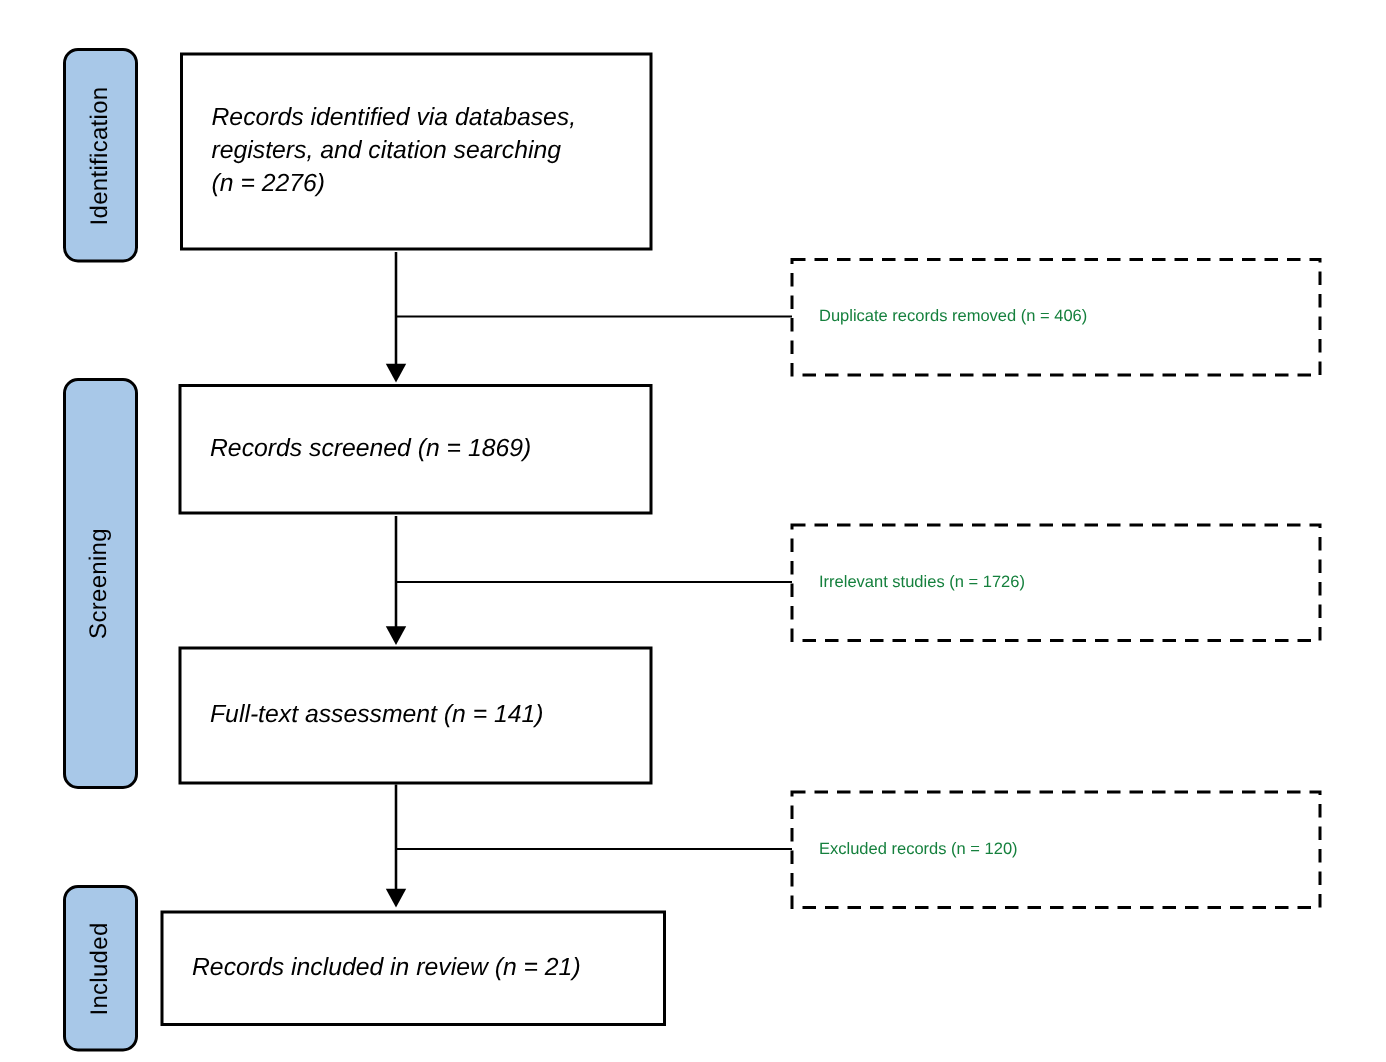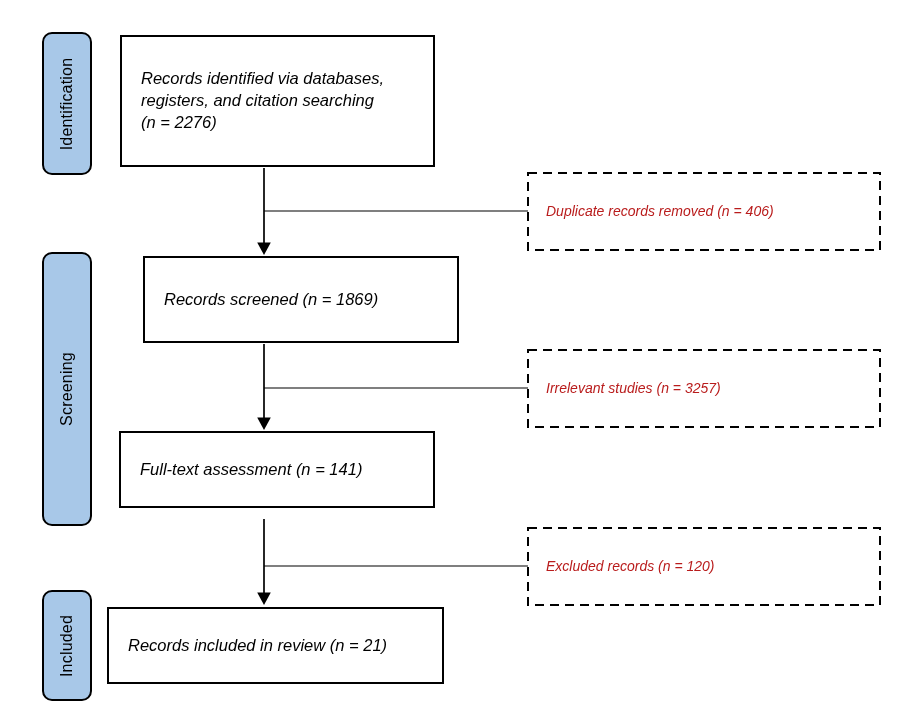--- a/index.html
+++ b/index.html
@@ -61,28 +61,27 @@
     position: absolute;
     z-index: 2;
     background: transparent; 
     display: flex;
     align-items: center;
     box-sizing: border-box;
   }
   .sidebox .txt {
     padding-left: 18px;
     padding-right: 8px;
-    font-size: 14px;
+    font-size: 11px;
     line-height: 1.33;
-    color: #b91c1c;
-    font-style: italic;
+    color: #15803d;
   }
   #b-identified { left: 120px; top: 35px;  width: 315px; height: 132px; }
-  #b-screened   { left: 119px; top: 256px; width: 316px; height: 87px; margin-left: 24px;  }
-  #b-fulltext   { left: 119px; top: 431px; width: 316px; height: 77px;  }
+  #b-screened   { left: 119px; top: 256px; width: 316px; height: 87px;  }
+  #b-fulltext   { left: 119px; top: 431px; width: 316px; height: 92px;  }
   #b-included   { left: 107px; top: 607px; width: 337px; height: 77px;  }
 
   #s-identification { left: 42px; top: 32px;  width: 46px; height: 139px; }
   #s-screening      { left: 42px; top: 252px; width: 46px; height: 270px; }
   #s-included       { left: 42px; top: 590px; width: 46px; height: 107px; }
 
   #d-duplicates { left: 528px; top: 173px; width: 352px; height: 77px; }
   #d-irrelevant { left: 528px; top: 350px; width: 352px; height: 77px; }
   #d-excluded   { left: 528px; top: 528px; width: 352px; height: 77px; text-align: center; }
 </style>
@@ -132,19 +131,19 @@
     <div class="txt">Full-text assessment (n = 141)</div>
   </div>
   <div class="mainbox" id="b-included">
     <div class="txt">Records included in review (n = 21)</div>
   </div>
 
   <div class="sidebox" id="d-duplicates">
     <div class="txt">Duplicate records removed (n = 406)</div>
   </div>
   <div class="sidebox" id="d-irrelevant">
-    <div class="txt">Irrelevant studies (n = 3257)</div>
+    <div class="txt">Irrelevant studies (n = 1726)</div>
   </div>
   <div class="sidebox" id="d-excluded">
     <div class="txt">Excluded records (n = 120)</div>
   </div>
 
 </div>
 
 </body></html>

